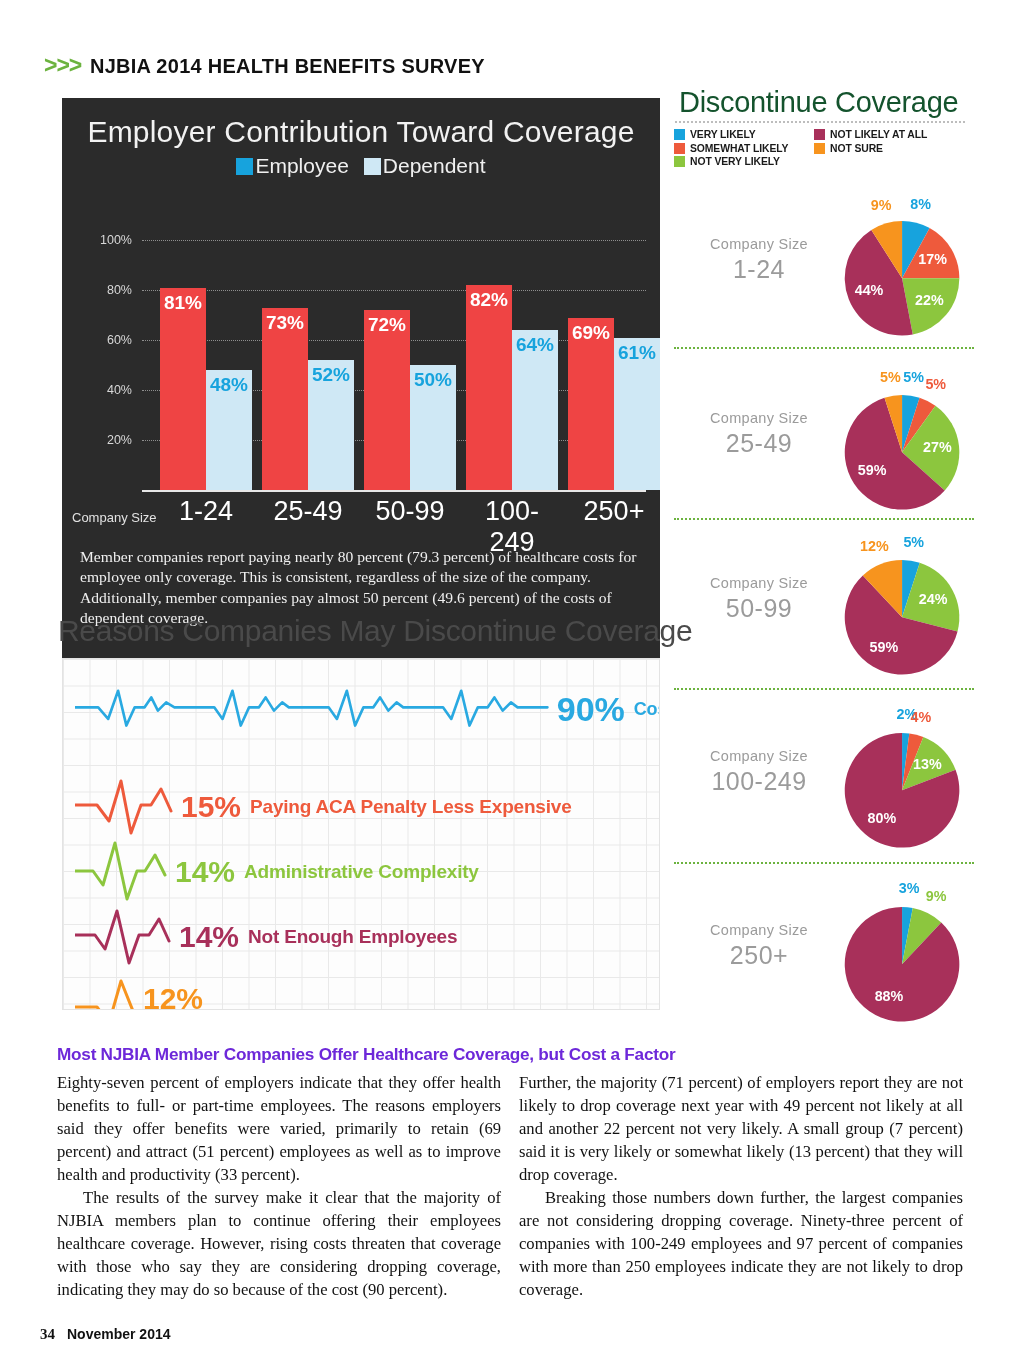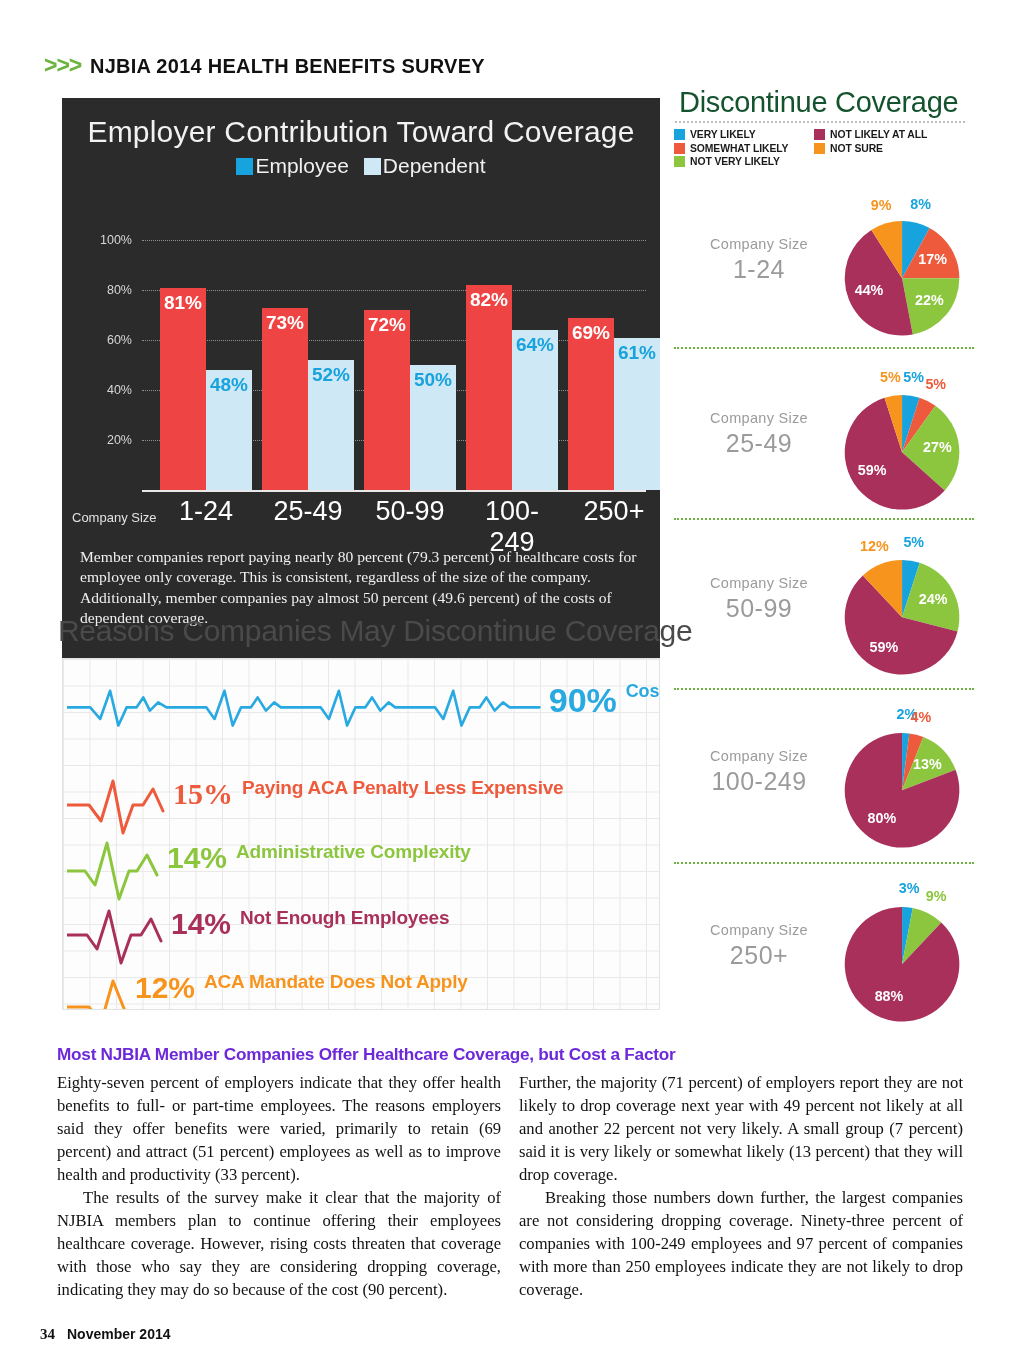--- a/index.html
+++ b/index.html
@@ -42,21 +42,21 @@
   #contrib h3 { font-size: 17px; font-weight: bold; font-family: "Liberation Sans", sans-serif; letter-spacing: -0.2px; }
   #contrib p { font-family: "Liberation Serif", serif; font-size: 15.6px; line-height: 1.30; margin-top: 3px; text-align: left; }
 
   
   #reasons-title { position: absolute; left: 58px; top: 614px; font-size: 30px; color: #4a4a4a; font-weight: 300; letter-spacing: -0.3px; }
   #reasons-box { position: absolute; left: 62px; top: 658px; width: 598px; height: 352px; background: #fdfdfd; border: 1px solid #e3e3e3; overflow: hidden; }
   #reasons-grid { position: absolute; inset: 0;
       background-image: linear-gradient(to right, #e9e9e9 1px, transparent 1px),
                         linear-gradient(to bottom, #e9e9e9 1px, transparent 1px);
       background-size: 26.5px 26.5px; }
-  .reason-row { position: absolute; left: 4px; width: 598px; display: flex; }
+  .reason-row { position: absolute; left: 12px; width: 598px; display: flex; align-items: center; }
   .reason-row svg { display: block; }
   .reason-pct { font-size: 30px; font-weight: bold; margin-left: 6px; }
   .reason-lbl { font-size: 19px; font-weight: bold; margin-left: 9px; letter-spacing: -0.2px; }
   .r-cost .reason-pct { font-size: 34px; }
   .r-cost .reason-lbl { font-size: 18px; }
 
   
   #disc-title { position: absolute; left: 679px; top: 86px; font-size: 29px; color: #14532d; font-weight: 300; letter-spacing: -0.3px; }
   #disc-rule { position: absolute; left: 675px; top: 121px; width: 290px; border-top: 2px dotted #bdbdbd; }
   #disc-legend { position: absolute; left: 674px; top: 128px; width: 300px; display: grid;
@@ -187,21 +187,21 @@
       <svg width="574" height="56" viewBox="0 0 574 56">
         <path d="M0,26 L28,26 L40,40 L52,6 L62,48 L72,26 L84,26 L92,14 L100,30 L110,20 L120,26 L168,26 L178,40 L190,6 L200,48 L210,26 L222,26 L230,14 L240,30 L250,20 L258,26 L306,26 L316,40 L328,6 L338,48 L348,26 L360,26 L368,14 L378,30 L388,20 L396,26 L444,26 L454,40 L466,6 L476,48 L486,26 L498,26 L506,14 L516,30 L526,20 L534,26 L570,26" fill="none" stroke="#29a9e1" stroke-width="3.2" stroke-linejoin="round" stroke-linecap="round"></path>
       </svg>
       <span class="reason-pct" style="color: rgb(41, 169, 225);">90%</span>
       <span class="reason-lbl" style="color: rgb(41, 169, 225);">Cost</span>
     </div>
     <div class="reason-row" style="top: 118px;">
       <svg width="100" height="60" viewBox="0 0 100 60">
         <path d="M0,28 L22,28 L34,44 L46,4 L56,56 L66,28 L76,28 L86,12 L96,34" fill="none" stroke="#ee5a3c" stroke-width="3" stroke-linejoin="round" stroke-linecap="round"></path>
       </svg>
-      <span class="reason-pct" style="color: rgb(238, 90, 60); font-family: Liberation Serif, serif;">15%</span>
+      <span class="reason-pct" style="color: rgb(238, 90, 60);">15%</span>
       <span class="reason-lbl" style="color: rgb(238, 90, 60);">Paying ACA Penalty Less Expensive</span>
     </div>
     <div class="reason-row" style="top: 182px;">
       <svg width="94" height="62" viewBox="0 0 94 62">
         <path d="M0,30 L18,30 L28,44 L40,2 L52,58 L62,30 L70,30 L80,14 L90,34" fill="none" stroke="#8cc63e" stroke-width="3" stroke-linejoin="round" stroke-linecap="round"></path>
       </svg>
       <span class="reason-pct" style="color: rgb(140, 198, 62);">14%</span>
       <span class="reason-lbl" style="color: rgb(140, 198, 62);">Administrative Complexity</span>
     </div>
     <div class="reason-row" style="top: 248px;">
@@ -209,21 +209,20 @@
         <path d="M0,28 L20,28 L30,42 L42,4 L54,56 L64,28 L74,28 L84,12 L94,34" fill="none" stroke="#a8305a" stroke-width="3" stroke-linejoin="round" stroke-linecap="round"></path>
       </svg>
       <span class="reason-pct" style="color: rgb(168, 48, 90);">14%</span>
       <span class="reason-lbl" style="color: rgb(168, 48, 90);">Not Enough Employees</span>
     </div>
     <div class="reason-row" style="top: 312px;">
       <svg width="62" height="56" viewBox="0 0 62 56">
         <path d="M0,36 L22,36 L34,52 L46,10 L58,40" fill="none" stroke="#f7941e" stroke-width="3" stroke-linejoin="round" stroke-linecap="round"></path>
       </svg>
       <span class="reason-pct" style="color: rgb(247, 148, 30);">12%</span>
-      <span class="reason-lbl" style="color: rgb(247, 148, 30);">ACA Mandate Does Not Apply</span>
     </div>
   </div>
 
 <div id="disc-title">Discontinue Coverage</div>
 <div id="disc-rule"></div>
 <div id="disc-legend">
     <div class="lg">
       <span class="lsw" style="background: rgb(23, 163, 221);"></span>
       <span class="ltx">VERY LIKELY</span>
     </div>

